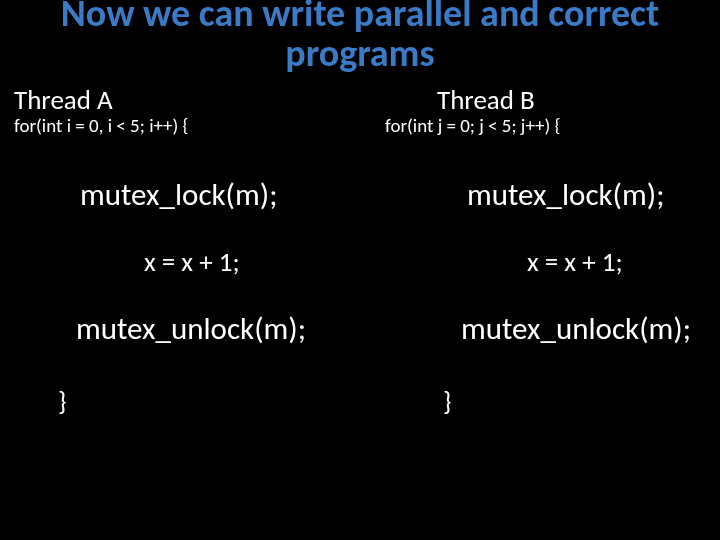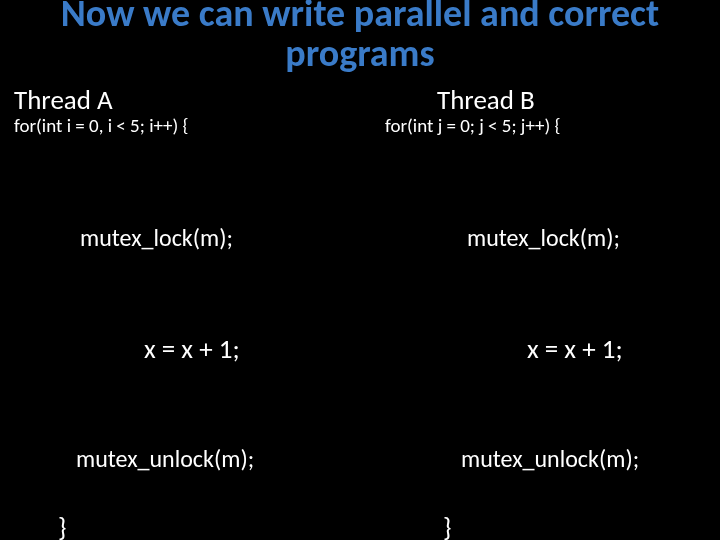--- a/index.html
+++ b/index.html
@@ -57,26 +57,24 @@
     white-space: nowrap;
   }
   .col-b .for-line { padding-left: 18px; }
   .body-lines {
     margin-top: 40px;
     display: flex;
     flex-direction: column;
     gap: 34px;
   }
   .lock, .unlock {
-    font-size: 24px;
-    margin-top: 47px;
+    font-size: 31px;
   }
   .inc {
     font-size: 27px;
-    margin-top: 48px;
   }
   .col-a .lock   { padding-left: 66px; }
   .col-a .inc    { padding-left: 130px; }
   .col-a .unlock { padding-left: 62px; }
   .col-b .lock   { padding-left: 100px; }
   .col-b .inc    { padding-left: 160px; }
   .col-b .unlock { padding-left: 94px; }
   .close-brace {
     font-size: 27px;
     margin-top: 38px;

